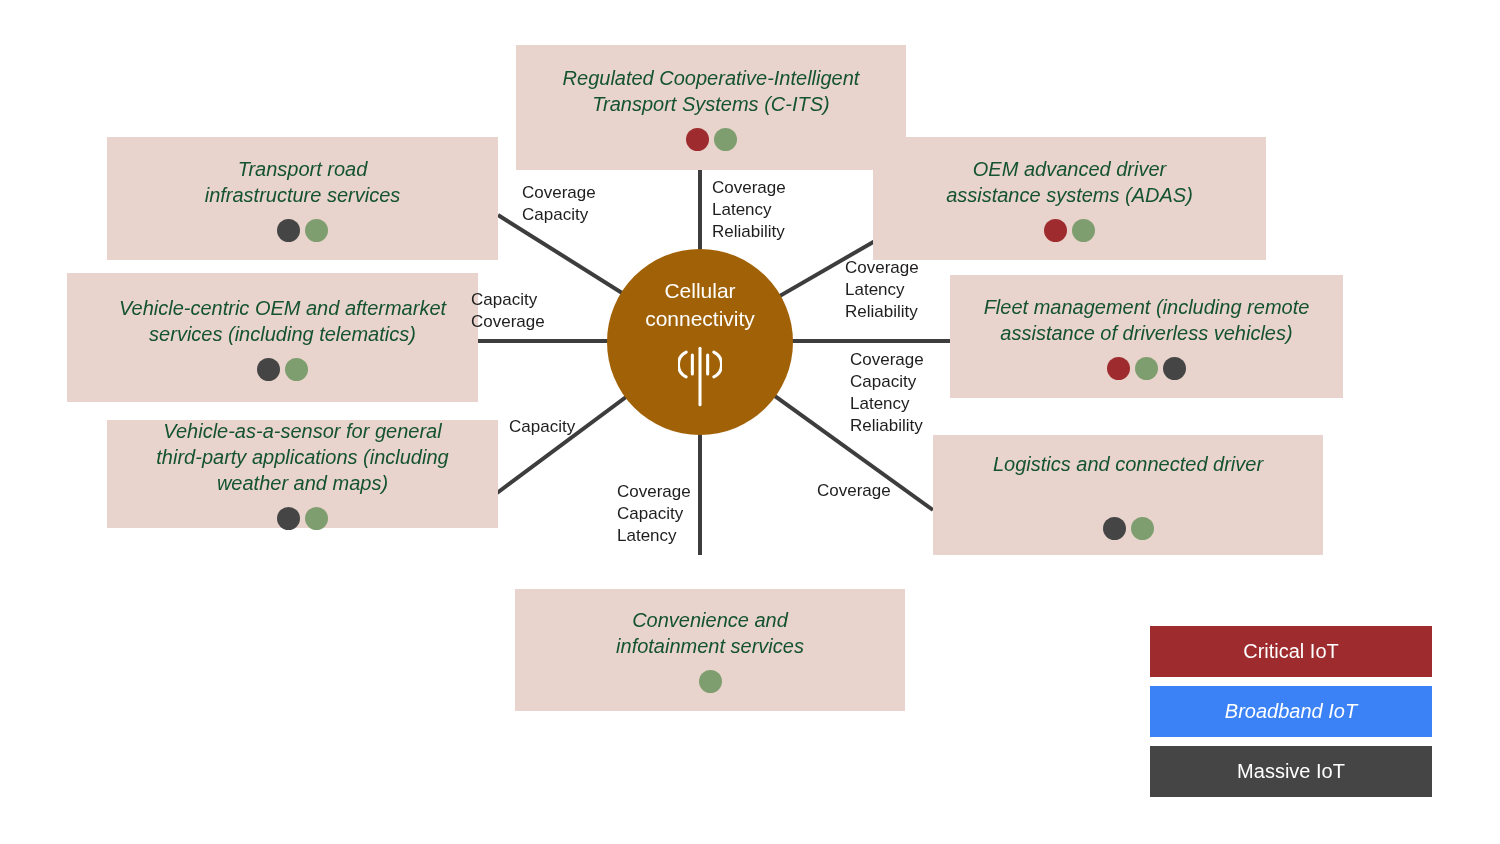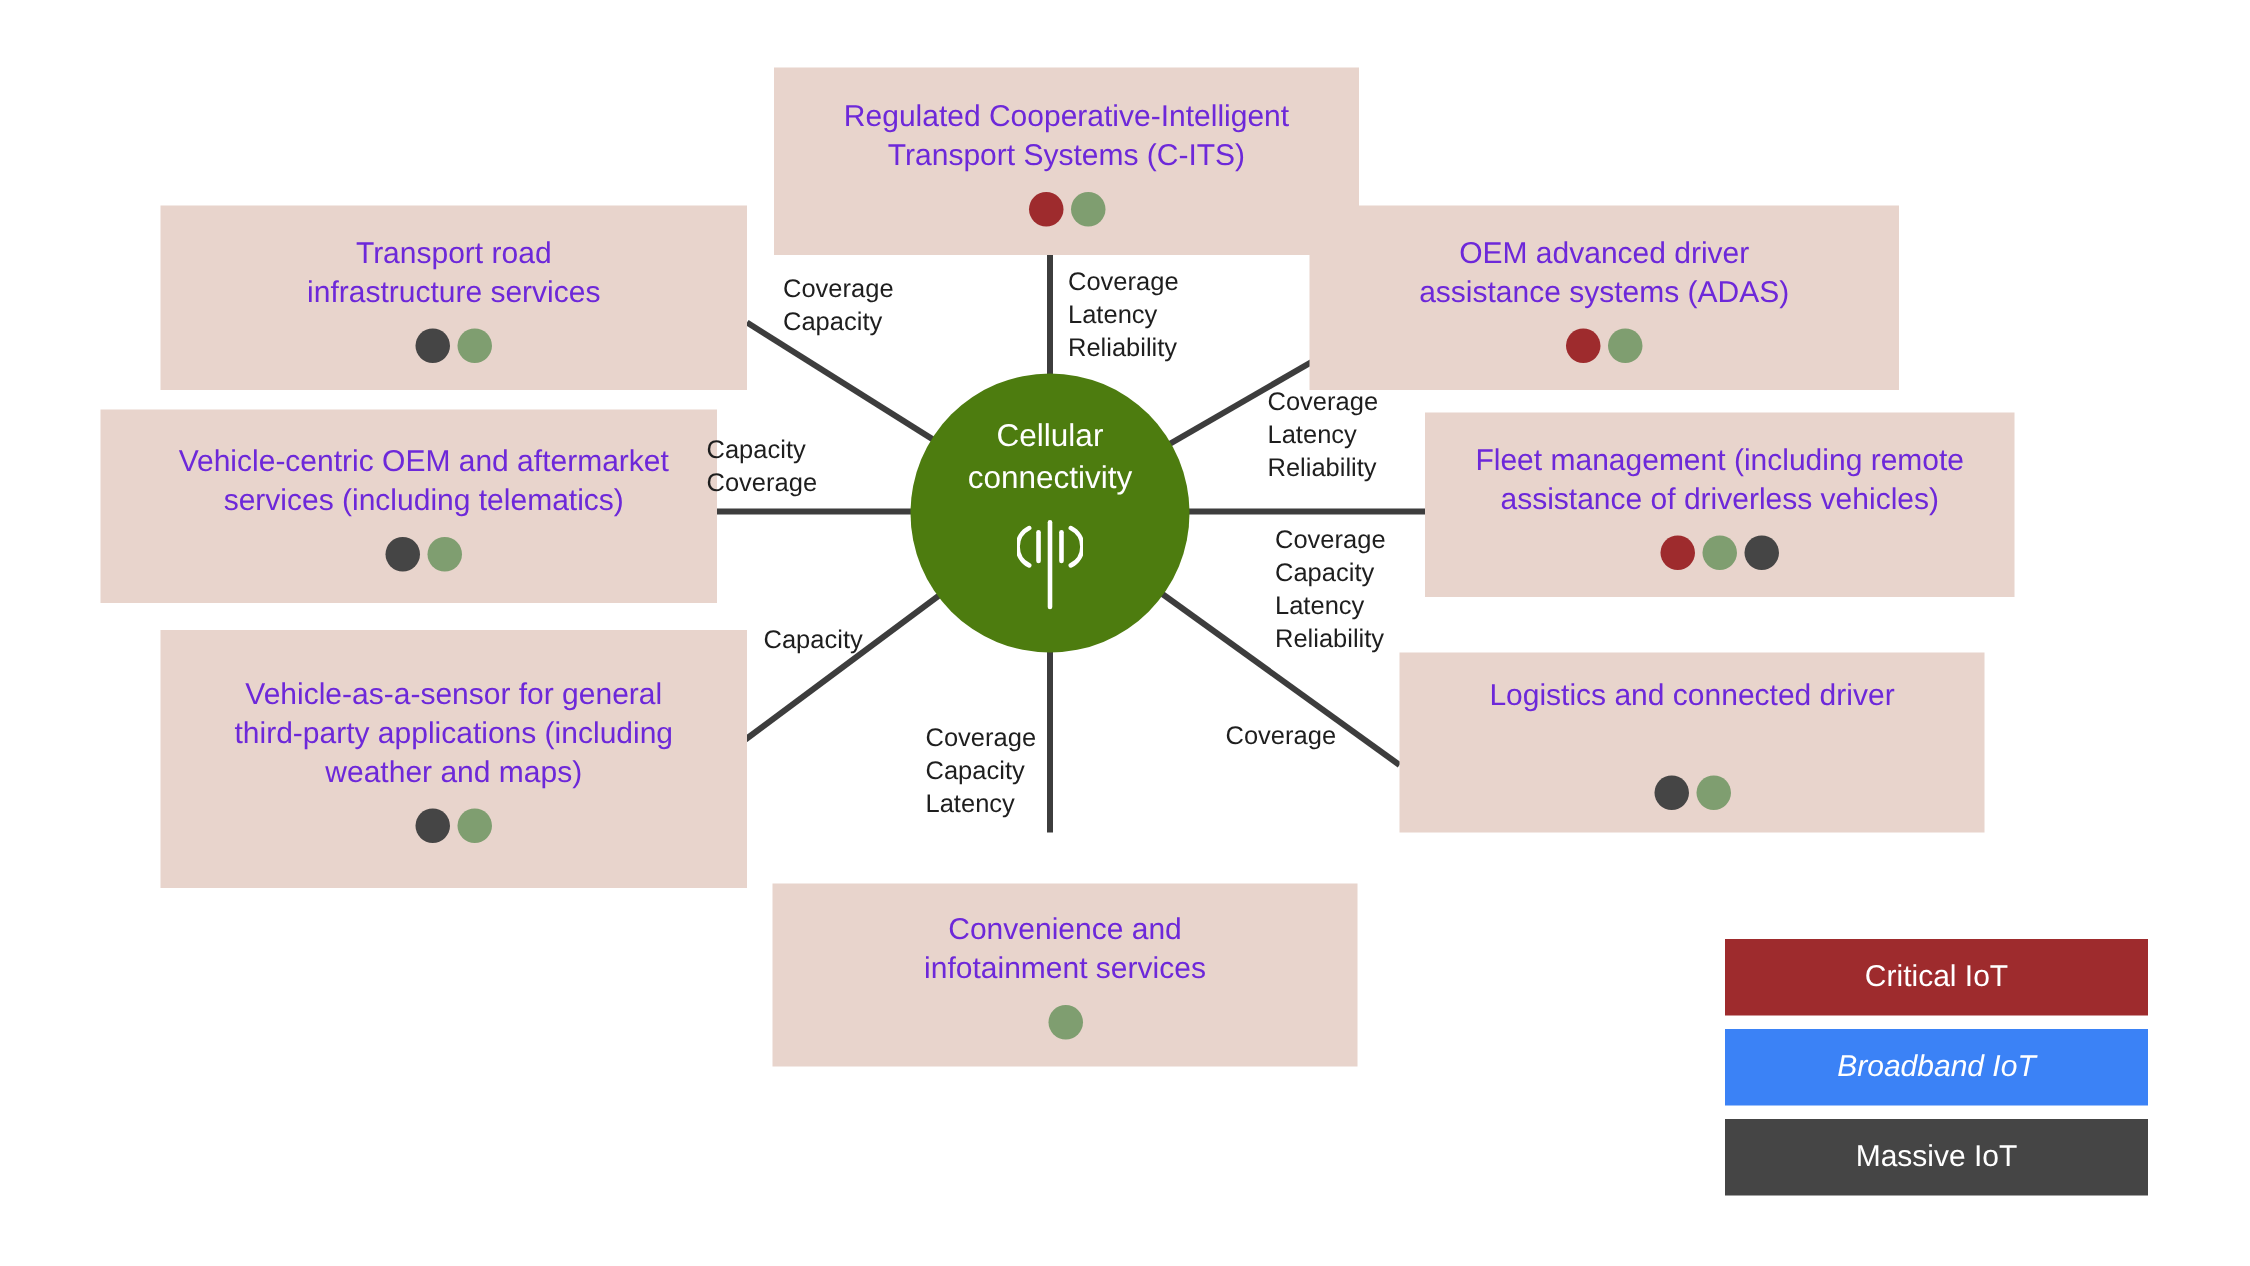--- a/index.html
+++ b/index.html
@@ -5,21 +5,21 @@
   html,body{margin:0;padding:0;background:#ffffff;}
   .canvas{
     position:relative;width:1500px;height:844px;background:#ffffff;overflow:hidden;
     font-family:"Liberation Sans", sans-serif;color:#222222;
   }
   .spokes{position:absolute;left:0;top:0;}
   .box{
     position:absolute;display:flex;flex-direction:column;align-items:center;justify-content:center;
     gap:11px;text-align:center;
   }
-  .box-title{font-size:20px;line-height:26px;color:#6d28d9;}
+  .box-title{font-size:20px;line-height:26px;color:#14532d;font-style:italic;}
   .box-title div{white-space:nowrap;}
   .dots{display:flex;gap:5px;align-items:center;justify-content:center;}
   .dot{width:23px;height:23px;border-radius:50%;display:inline-block;}
   .wide-gap{gap:40px;}
   .req{position:absolute;font-size:17px;line-height:22px;color:#1e1e1e;}
   .hub{
     position:absolute;left:607px;top:249px;width:186px;height:186px;border-radius:50%;
     display:flex;flex-direction:column;align-items:center;justify-content:center;gap:10px;
   }
   .hub-label{color:#ffffff;font-size:21px;line-height:28px;text-align:center;width:150px;}
@@ -96,21 +96,21 @@
   <div class="box" style="left: 515px; top: 553px; width: 390px; height: 122px; background-color: rgb(232, 212, 204); margin-top: 36px;">
     <div class="box-title">
       <div>Convenience and</div>
       <div>infotainment services</div>
     </div>
     <div class="dots">
       <span class="dot" style="background-color: rgb(127, 158, 112);"></span>
     </div>
   </div>
 
-  <div class="box" style="left: 107px; top: 420px; width: 391px; height: 172px; background-color: rgb(232, 212, 204);">
+  <div class="box" style="left: 107px; top: 420px; width: 391px; height: 108px; background-color: rgb(232, 212, 204);">
     <div class="box-title">
       <div>Vehicle-as-a-sensor for general</div>
       <div>third-party applications (including</div>
       <div>weather and maps)</div>
     </div>
     <div class="dots">
       <span class="dot" style="background-color: rgb(69, 69, 69);"></span>
       <span class="dot" style="background-color: rgb(127, 158, 112);"></span>
     </div>
   </div>
@@ -173,21 +173,21 @@
   <div class="req" style="left:471px;top:289px">
     <div>Capacity</div>
     <div>Coverage</div>
   </div>
 
   <div class="req" style="left:522px;top:182px">
     <div>Coverage</div>
     <div>Capacity</div>
   </div>
 
-  <div class="hub" style="background-color: #4d7c0f;">
+  <div class="hub" style="background-color: #a16207;">
     <div class="hub-label">Cellular connectivity</div>
     <svg width="44" height="64" viewBox="0 0 46 66">
       <g fill="none" stroke="#ffffff" stroke-width="3.2" stroke-linecap="round">
         <line x1="23" y1="5" x2="23" y2="64"></line>
         <line x1="15" y1="12" x2="15" y2="32"></line>
         <line x1="31" y1="12" x2="31" y2="32"></line>
         <path d="M8.5 9 A 14.5 14.5 0 0 0 8.5 35"></path>
         <path d="M37.5 9 A 14.5 14.5 0 0 1 37.5 35"></path>
       </g>
     </svg>

